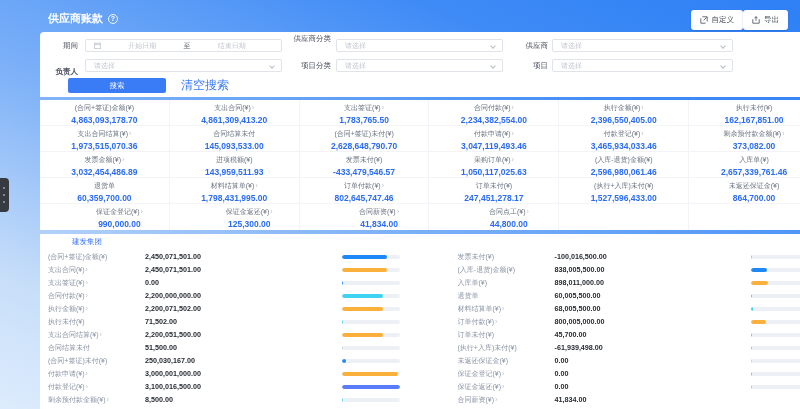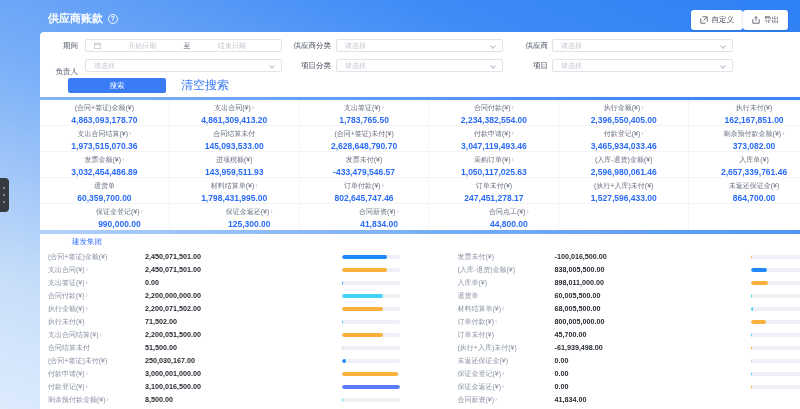--- a/index.html
+++ b/index.html
@@ -94,32 +94,32 @@
   <div class="f-field daterange" style="left:45px;top:7px;width:197px;">
     <svg class="cal" width="7" height="7" viewBox="0 0 8 8">
         <rect x="0.5" y="1.5" width="7" height="6" fill="none" stroke="#c9ced6"></rect>
         <path d="M0.5 3 h7 M2 0.5 v2 M6 0.5 v2" stroke="#c9ced6" fill="none"></path>
       </svg>
     <span class="ph">开始日期</span>
     <span class="to">至</span>
     <span class="ph">结束日期</span>
     <span></span>
   </div>
-  <div class="f-label" style="left:231px;top:7px;">供应商分类</div>
+  <div class="f-label" style="left:231px;top:0;">供应商分类</div>
   <div class="f-field f-sel" style="left:296px;top:7px;width:167px;">
     <span class="ph">请选择</span>
     <span class="chev"></span>
   </div>
   <div class="f-label" style="left:448px;top:7px;">供应商</div>
   <div class="f-field f-sel" style="left:512px;top:7px;width:181px;">
     <span class="ph">请选择</span>
     <span class="chev"></span>
   </div>
 
-  <div class="f-label" style="left:-22px;top:33px;">负责人</div>
+  <div class="f-label" style="left:-22px;top:33px;font-weight:bold;">负责人</div>
   <div class="f-field f-sel" style="left:45px;top:27px;width:197px;">
     <span class="ph">请选择</span>
     <span class="chev"></span>
   </div>
   <div class="f-label" style="left:231px;top:27px;">项目分类</div>
   <div class="f-field f-sel" style="left:296px;top:27px;width:167px;">
     <span class="ph">请选择</span>
     <span class="chev"></span>
   </div>
   <div class="f-label" style="left:448px;top:27px;">项目</div>

